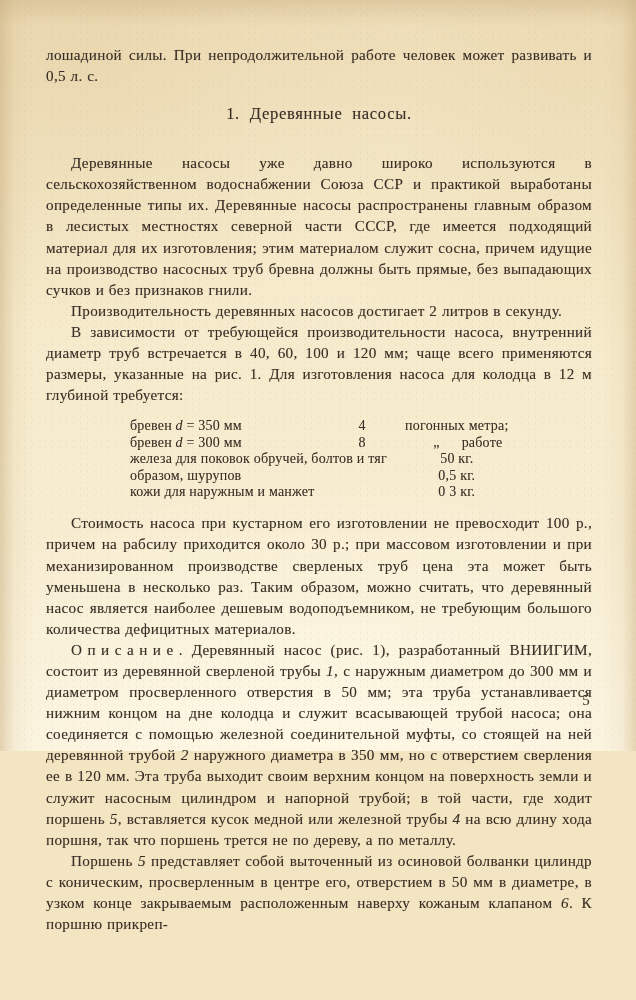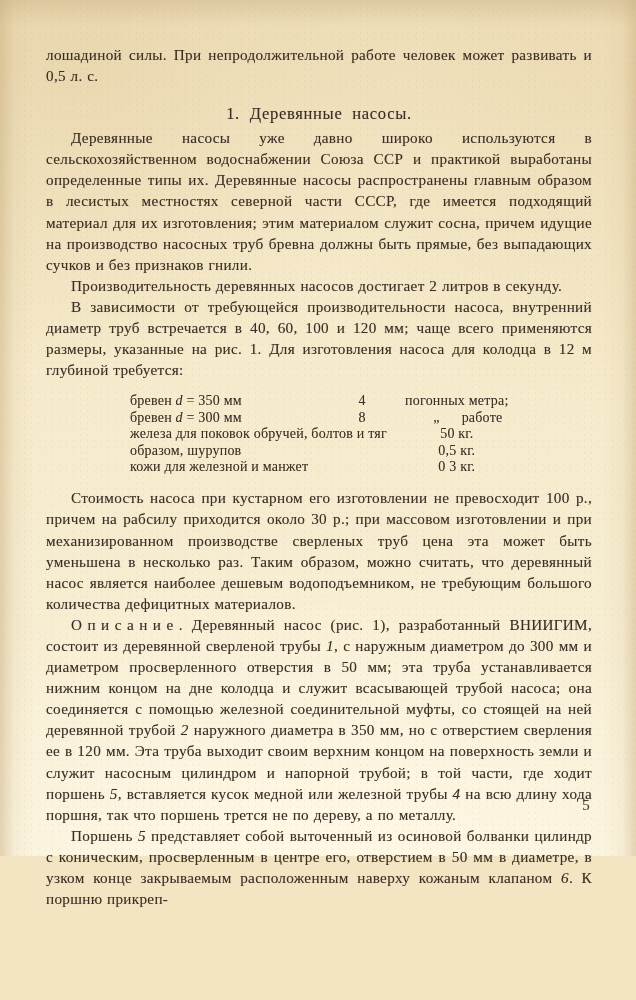--- a/index.html
+++ b/index.html
@@ -14,21 +14,21 @@
     background: #f3e5c2;
     font-family: "Liberation Serif", "DejaVu Serif", serif;
     color: #3a2f26;
     -webkit-font-smoothing: antialiased;
   }
 
   
   .page {
     position: relative;
     width: 636px;
-    height: 856px;
+    height: 751px;
     box-sizing: border-box;
     background:
       radial-gradient(ellipse 120% 80% at 50% 105%, rgba(255,250,232,0.85) 0%, rgba(255,250,232,0.0) 55%),
       radial-gradient(ellipse 90% 60% at 12% 8%, rgba(228,206,163,0.55) 0%, rgba(228,206,163,0) 60%),
       radial-gradient(ellipse 90% 60% at 92% 10%, rgba(231,210,168,0.45) 0%, rgba(231,210,168,0) 62%),
       radial-gradient(ellipse 70% 50% at 50% 45%, rgba(247,235,206,0.55) 0%, rgba(247,235,206,0) 70%),
       linear-gradient(180deg, #efe0bb 0%, #f4e8c6 18%, #f6ebcc 48%, #f7edd1 72%, #faf2dc 100%);
   }
   
   .grain {
@@ -70,21 +70,21 @@
     text-align: justify;
     text-justify: inter-word;
     letter-spacing: 0.02em;
     word-spacing: 0.04em;
     text-shadow: 0 0 0.7px rgba(58,47,38,0.35);
   }
   p.indent { text-indent: 25px; }
   p.flush  { text-indent: 0; }
 
   .heading {
-    margin: 17px 0 2px 0;
+    margin: 17px 0 27px 0;
     text-align: center;
     font-size: 16.6px;
     line-height: 22px;
     letter-spacing: 0.04em;
     word-spacing: 0.30em;
     text-shadow: 0 0 0.7px rgba(58,47,38,0.35);
   }
 
   .spaced { letter-spacing: 0.36em; }
   .fig { font-style: italic; }
@@ -162,21 +162,21 @@
           </tr>
           <tr>
             <td class="m-wide" colspan="2">железа для поковок обручей, болтов и тяг</td>
             <td class="m-amt">50 кг.</td>
           </tr>
           <tr>
             <td class="m-wide" colspan="2">образом, шурупов</td>
             <td class="m-amt">0,5 кг.</td>
           </tr>
           <tr>
-            <td class="m-wide" colspan="2">кожи для железной и манжет</td>
+            <td class="m-wide" colspan="2">кожи для наружным и манжет</td>
             <td class="m-amt">0 3 кг.</td>
           </tr>
         </tbody>
       </table>
     </div>
 
     <p class="indent">Стоимость насоса при кустарном его изготовлении не превосходит 100 р., причем на рабсилу приходится около 30 р.; при массовом изготовлении и при механизированном производстве сверленых труб цена эта может быть уменьшена в несколько раз. Таким образом, можно считать, что деревянный насос является наиболее дешевым водоподъемником, не требующим большого количества дефицитных материалов.</p>
 
     <p class="indent"><span class="spaced">Описание</span><span>. Деревянный насос (рис. 1), разработанный ВНИИГИМ, состоит из деревянной сверленой трубы </span><span class="fig">1</span><span>, с наружным диаметром до 300 мм и диаметром просверленного отверстия в 50 мм; эта труба устанавливается нижним концом на дне колодца и служит всасывающей трубой насоса; она соединяется с помощью железной соединительной муфты, со стоящей на ней деревянной трубой </span><span class="fig">2</span><span> наружного диаметра в 350 мм, но с отверстием сверления ее в 120 мм. Эта труба выходит своим верхним концом на поверхность земли и служит насосным цилиндром и напорной трубой; в той части, где ходит поршень </span><span class="fig">5</span><span>, вставляется кусок медной или железной трубы </span><span class="fig">4</span><span> на всю длину хода поршня, так что поршень трется не по дереву, а по металлу.</span></p>
 

